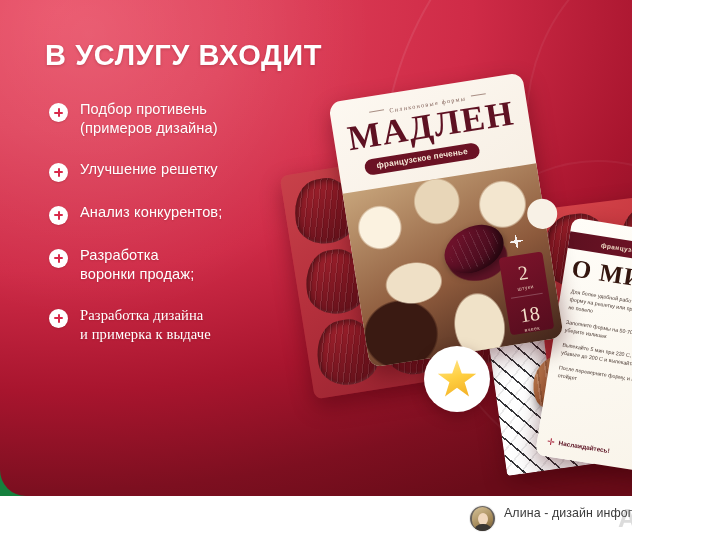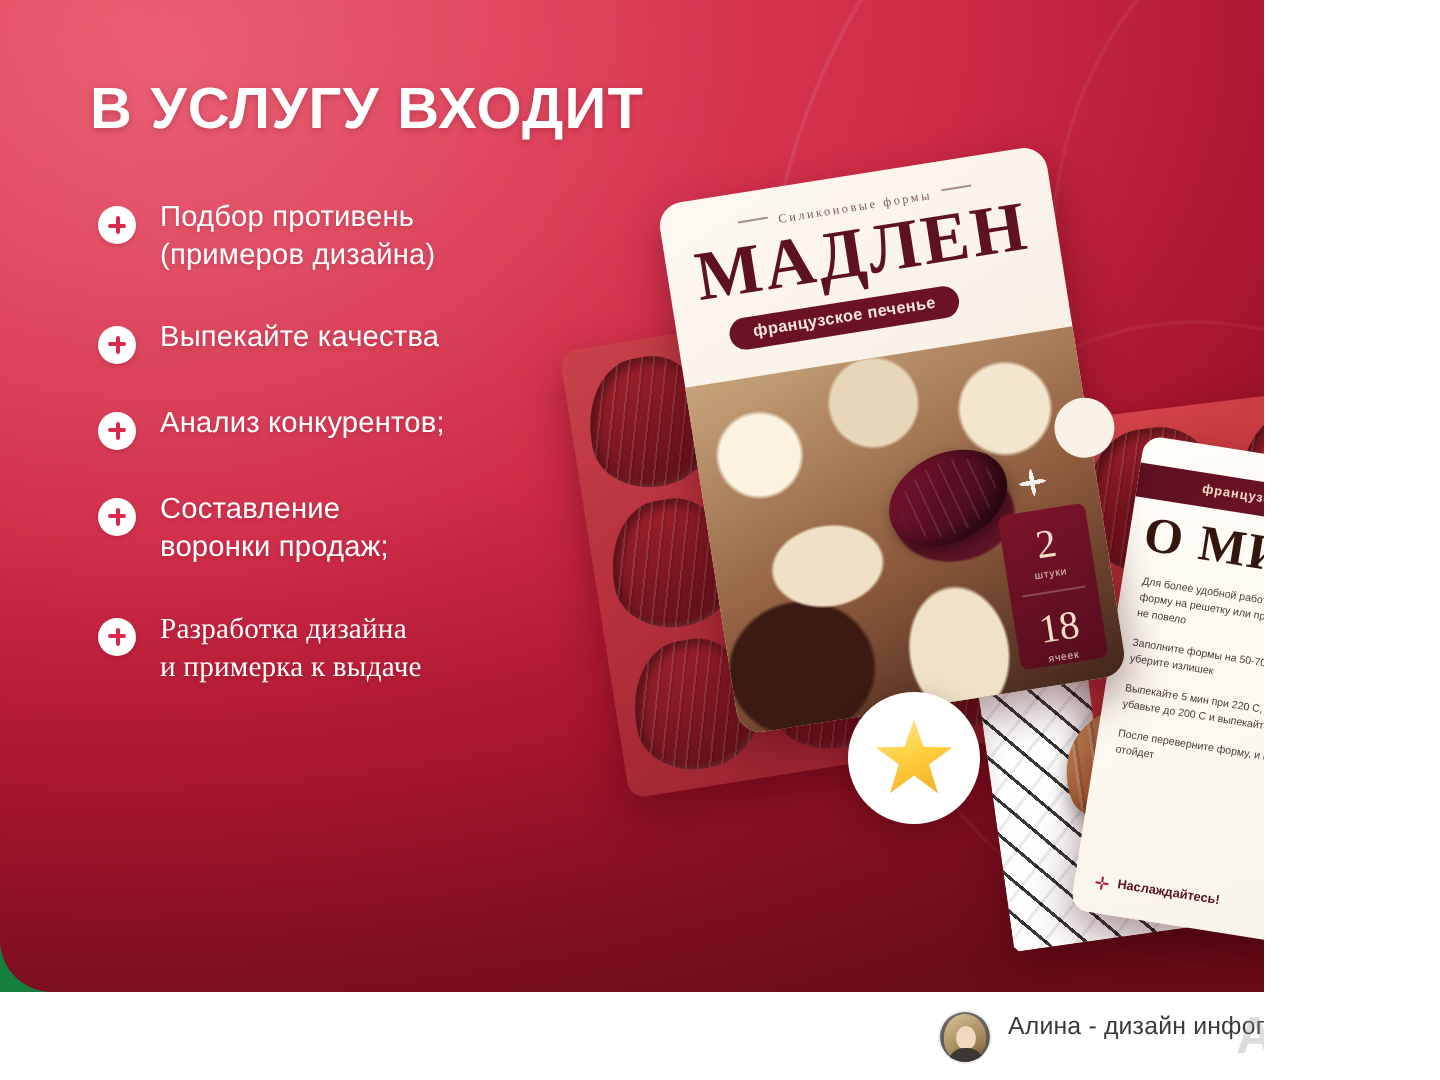--- a/index.html
+++ b/index.html
@@ -294,35 +294,35 @@
         <span class="bdot"></span>
         <span class="btext">
           <span>Подбор противень</span><br>
           <span>(примеров дизайна)</span>
         </span>
       </div>
 
       <div class="bullet">
         <span class="bdot"></span>
         <span class="btext">
-          <span>Выпекайте качества</span><br>
+          <span>Улучшение решетку</span><br>
         </span>
       </div>
 
       <div class="bullet">
         <span class="bdot"></span>
         <span class="btext">
           <span>Анализ конкурентов;</span>
         </span>
       </div>
 
       <div class="bullet">
         <span class="bdot"></span>
         <span class="btext">
-          <span>Составление</span><br>
+          <span>Разработка</span><br>
           <span>воронки продаж;</span>
         </span>
       </div>
 
       <div class="bullet">
         <span class="bdot"></span>
         <span class="btext">
           <span>Разработка дизайна</span><br>
           <span>и примерка к выдаче</span>
         </span>

